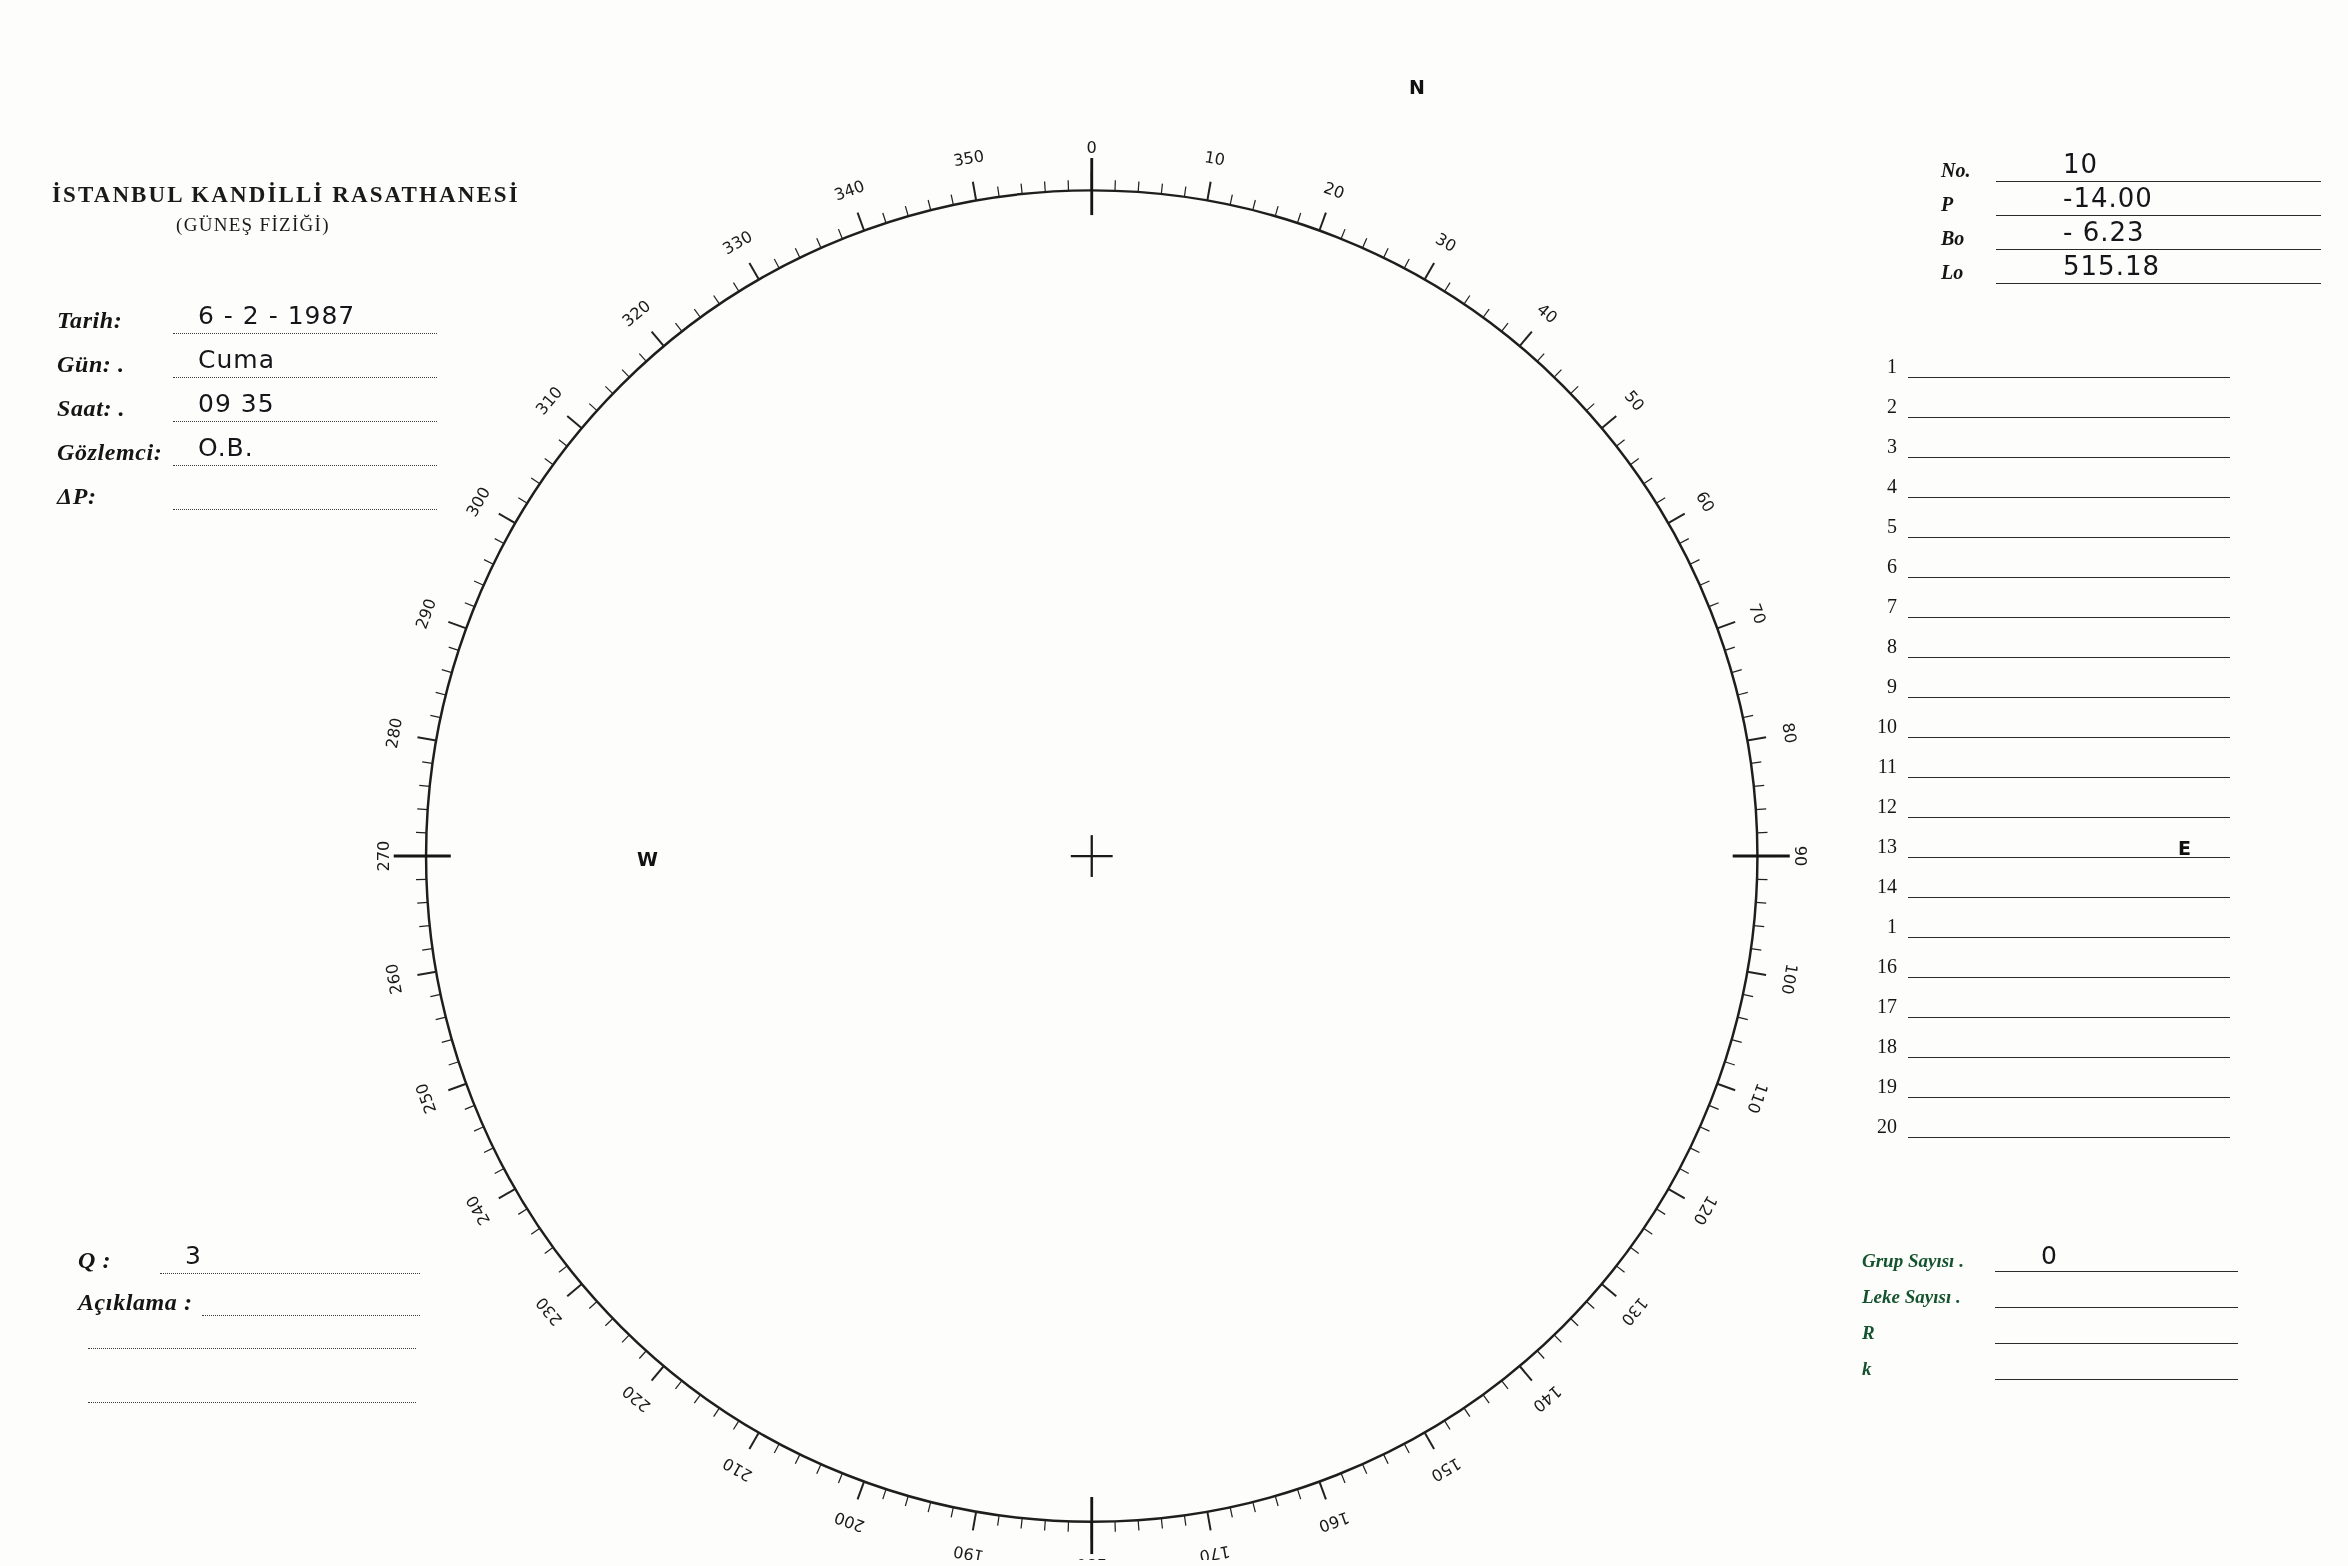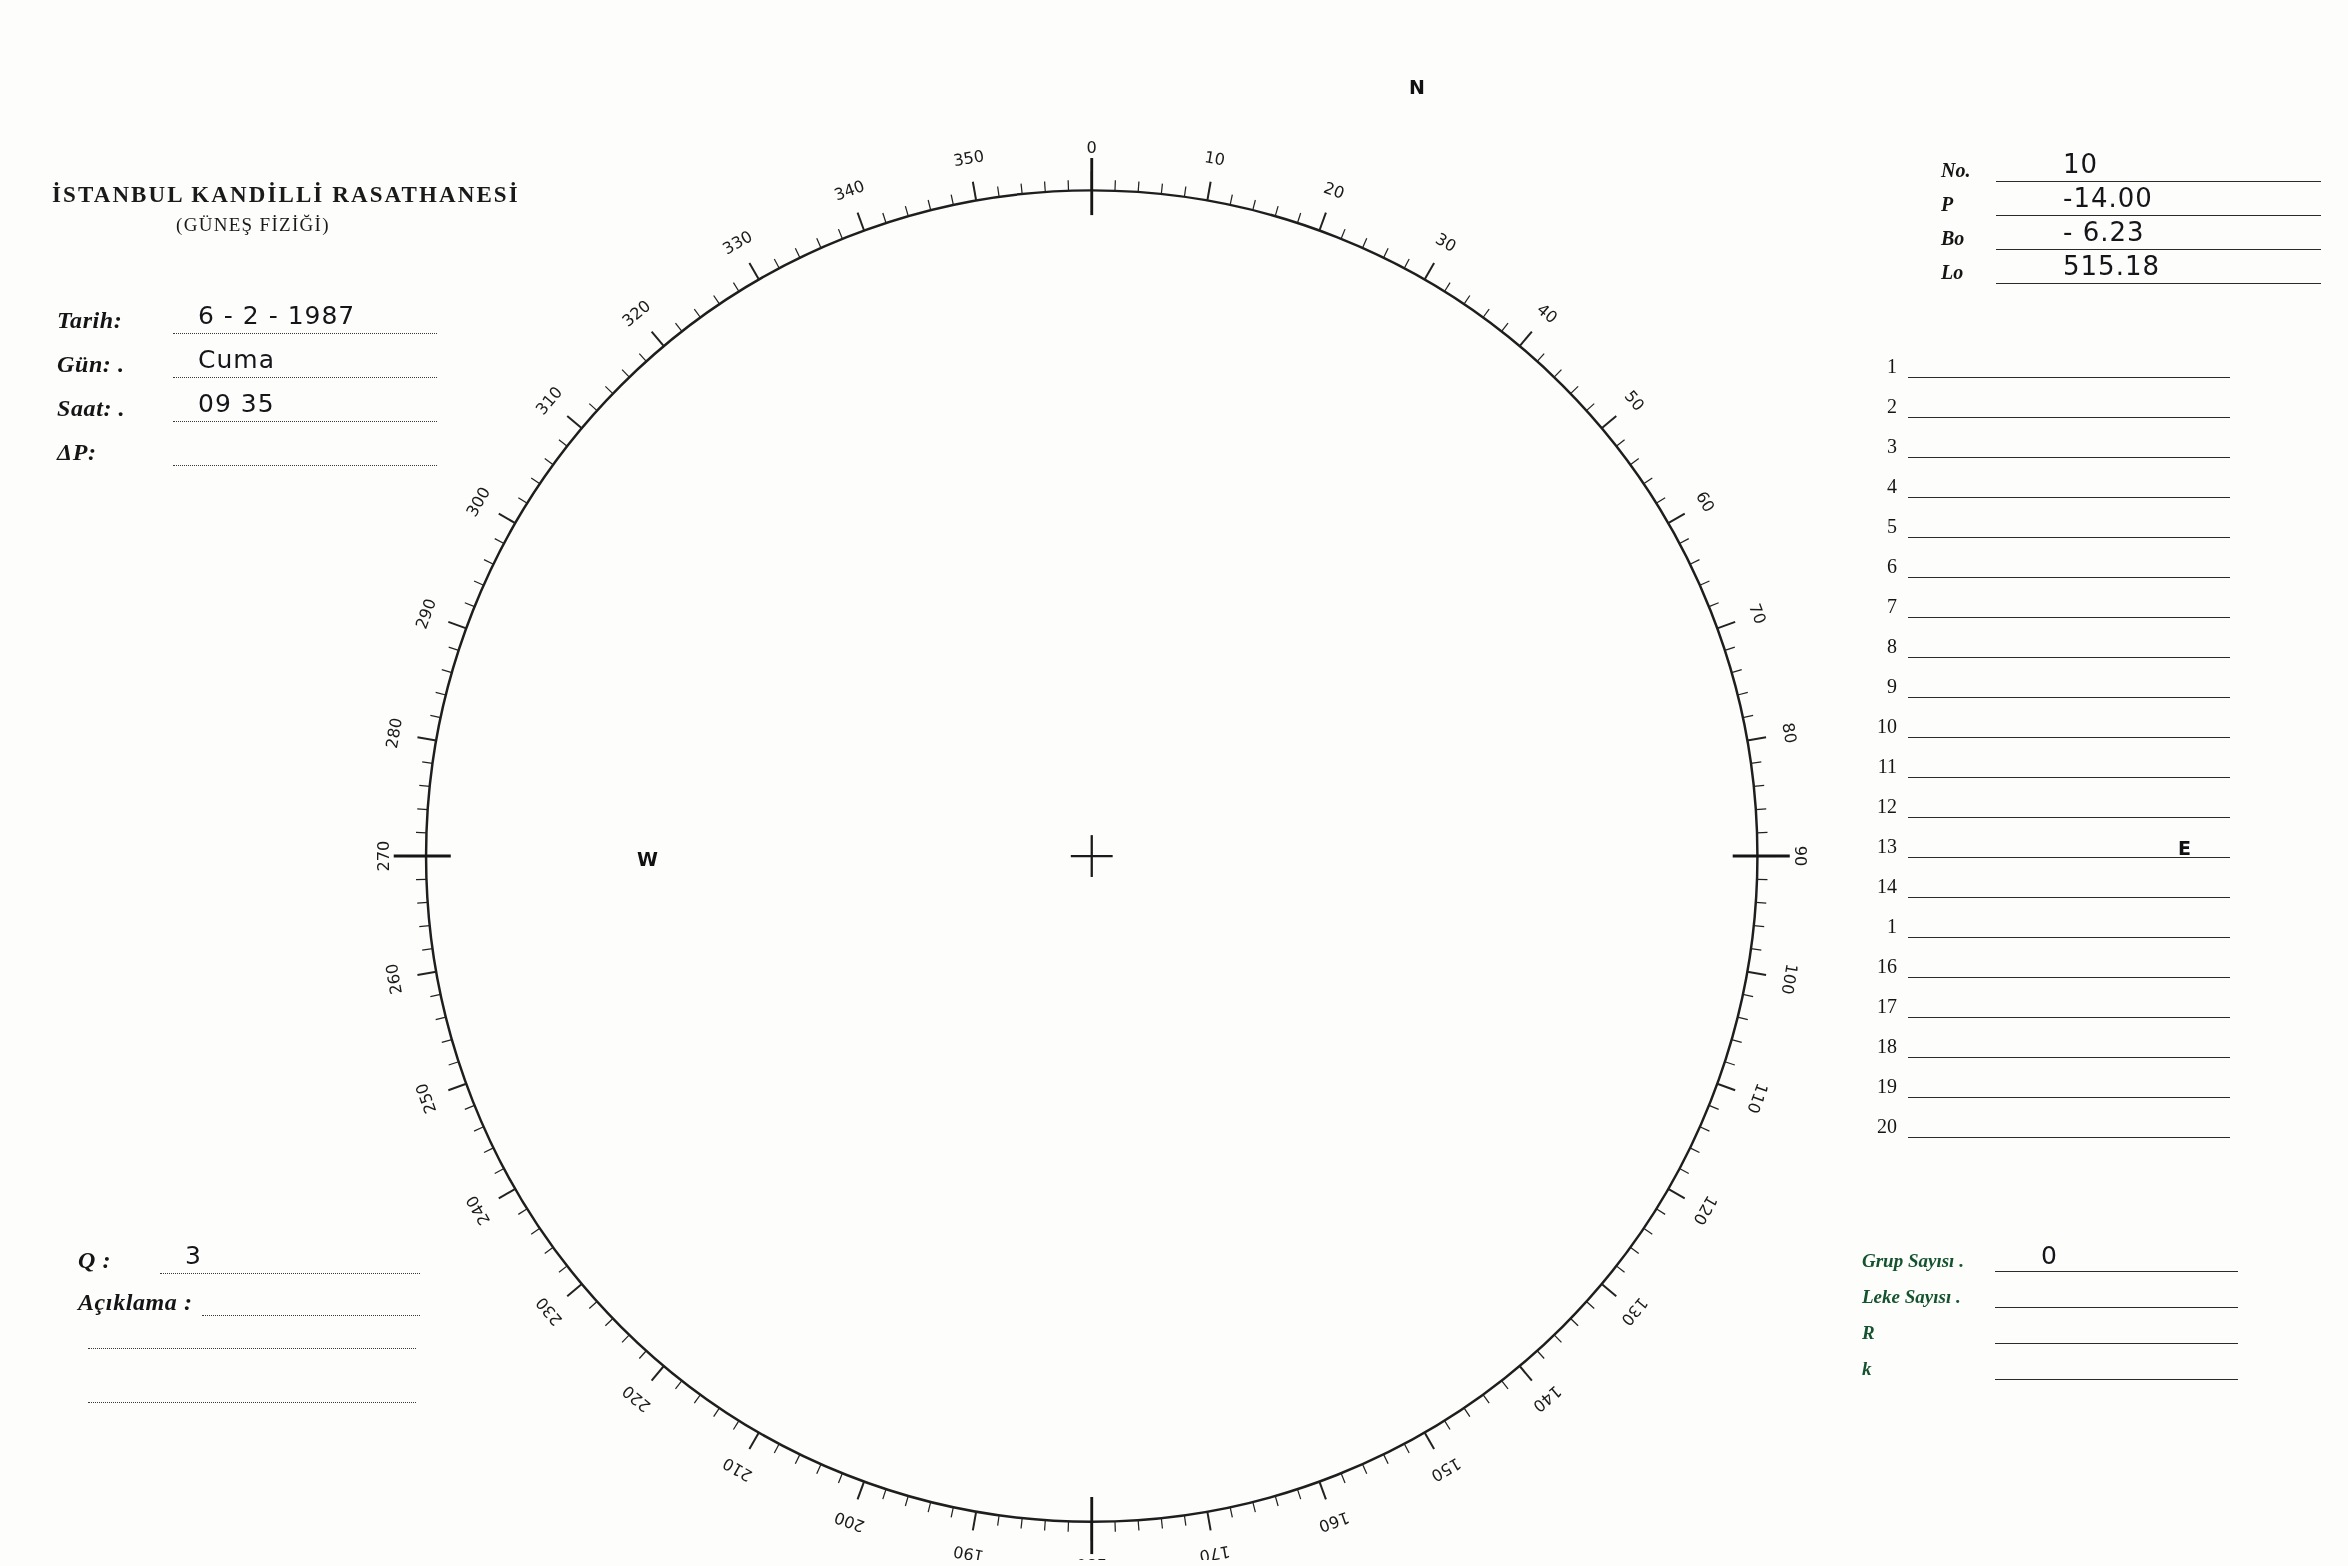--- a/index.html
+++ b/index.html
@@ -235,20 +235,26 @@
       </span>
     </div>
 
     <div class="field-row">
       <span class="field-label">Saat: .</span>
       <span class="field-value">
         <span class="hand">09 35</span>
       </span>
     </div>
 
+    <div class="field-row">
+      <span class="field-label">Gözlemci:</span>
+      <span class="field-value">
+        <span class="hand">O.B.</span>
+      </span>
+    </div>
 
     <div class="field-row">
       <span class="field-label">ΔP:</span>
       <span class="field-value">
         <span class="hand"></span>
       </span>
     </div>
 
   </div>
 

